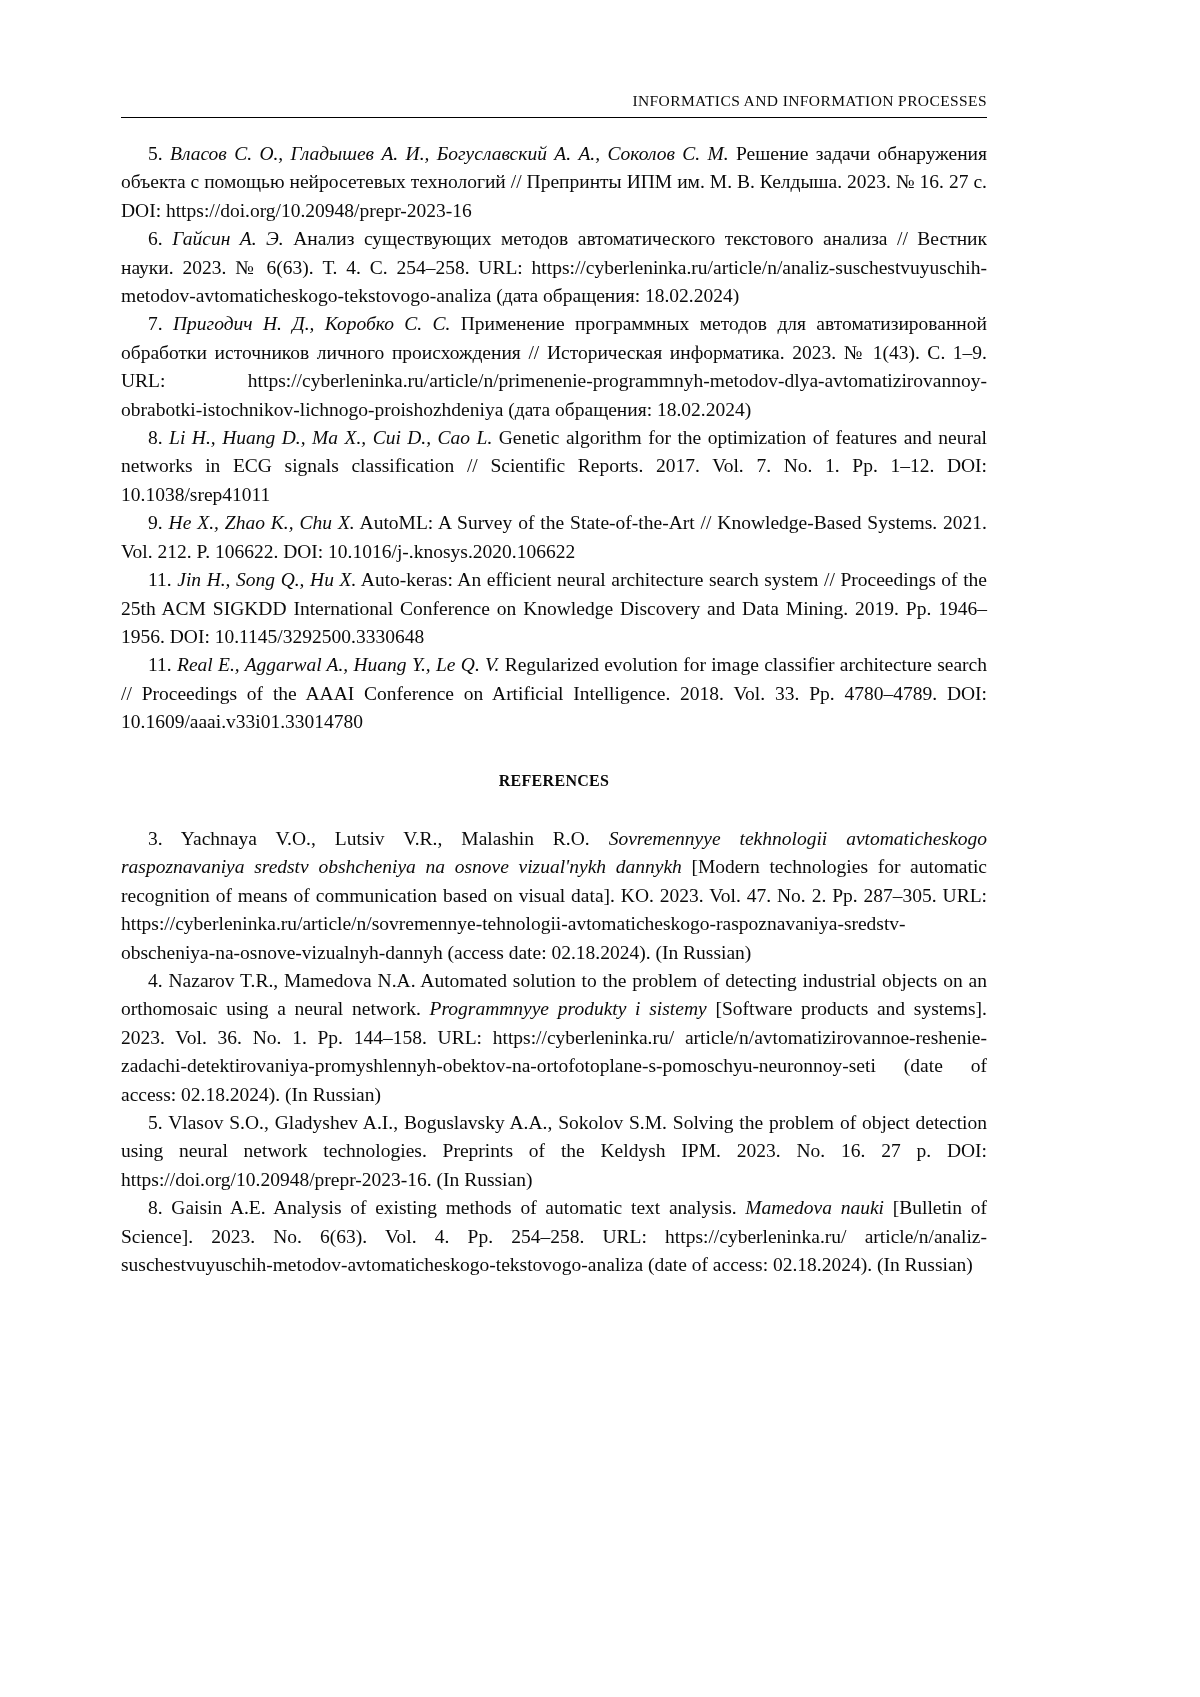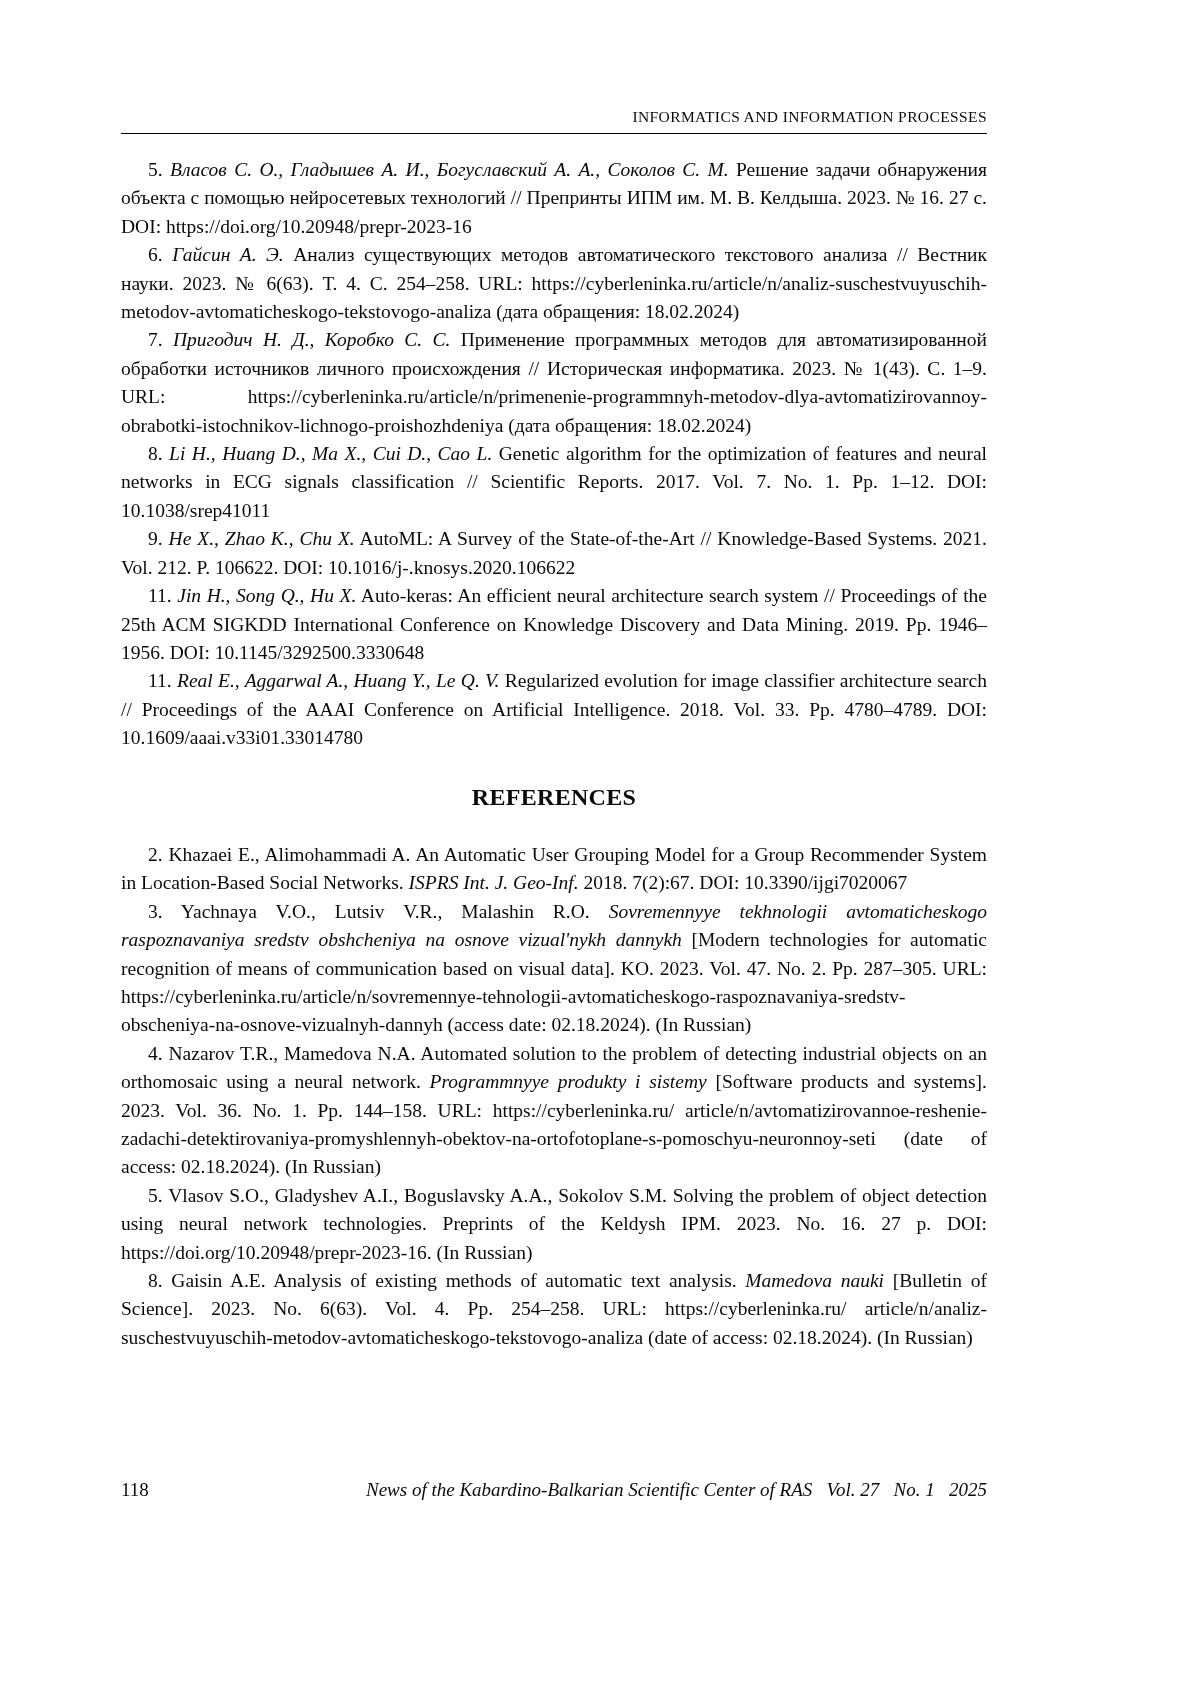--- a/index.html
+++ b/index.html
@@ -9,21 +9,21 @@
     height: 1697px;
     margin: 0 auto;
     background: #ffffff;
     font-family: "Liberation Serif", serif;
     color: #0a0a0a;
     overflow: hidden;
   }
   .content {
     position: absolute;
     left: 121px;
-    top: 108px;
+    top: 92px;
     width: 866px;
   }
   .running-head {
     text-align: right;
     font-size: 15.5px;
     letter-spacing: 0.4px;
     padding-bottom: 7px;
   }
   .head-rule {
     border: 0;
@@ -37,21 +37,21 @@
     text-align: justify;
   }
   p.ref {
     margin: 0;
     text-indent: 27px;
     overflow-wrap: break-word;
   }
   .it { font-style: italic; margin-top: 46px; }
   h2.refs-heading {
     text-align: center;
-    font-size: 24px;
+    font-size: 16px;
     font-weight: bold;
     margin: 30px 0 30px 0;
     letter-spacing: 0.3px;
   }
   .footer {
     position: absolute;
     left: 121px;
     top: 1476px;
     width: 866px;
     display: flex;
@@ -77,27 +77,22 @@
       <p class="ref"><span>5. </span><span class="it">Власов С. О., Гладышев А. И., Богуславский А. А., Соколов С. М.</span><span> Решение задачи обнаружения объекта с помощью нейросетевых технологий // Препринты ИПМ им. М. В. Келдыша. 2023. № 16. 27 с. DOI: https://doi.org/10.20948/prepr-2023-16</span></p>
       <p class="ref"><span>6. </span><span class="it">Гайсин А. Э.</span><span> Анализ существующих методов автоматического текстового анализа // Вестник науки. 2023. № 6(63). Т. 4. С. 254–258. URL: https://cyberleninka.ru/article/n/analiz-suschestvuyuschih-metodov-avtomaticheskogo-tekstovogo-analiza (дата обращения: 18.02.2024)</span></p>
       <p class="ref"><span>7. </span><span class="it">Пригодич Н. Д., Коробко С. С.</span><span> Применение программных методов для автоматизированной обработки источников личного происхождения // Историческая информатика. 2023. № 1(43). С. 1–9. URL: https://cyberleninka.ru/article/n/primenenie-programmnyh-metodov-dlya-avtomatizirovannoy-obrabotki-istochnikov-lichnogo-proishozhdeniya (дата обращения: 18.02.2024)</span></p>
       <p class="ref"><span>8. </span><span class="it">Li H., Huang D., Ma X., Cui D., Cao L.</span><span> Genetic algorithm for the optimization of features and neural networks in ECG signals classification // Scientific Reports. 2017. Vol. 7. No. 1. Pp. 1–12. DOI: 10.1038/srep41011</span></p>
       <p class="ref"><span>9. </span><span class="it">He X., Zhao K., Chu X.</span><span> AutoML: A Survey of the State-of-the-Art // Knowledge-Based Systems. 2021. Vol. 212. P. 106622. DOI: 10.1016/j-.knosys.2020.106622</span></p>
       <p class="ref"><span>11. </span><span class="it">Jin H., Song Q., Hu X.</span><span> Auto-keras: An efficient neural architecture search system // Proceedings of the 25th ACM SIGKDD International Conference on Knowledge Discovery and Data Mining. 2019. Pp. 1946–1956. DOI: 10.1145/3292500.3330648</span></p>
       <p class="ref"><span>11. </span><span class="it">Real E., Aggarwal A., Huang Y., Le Q. V.</span><span> Regularized evolution for image classifier architecture search // Proceedings of the AAAI Conference on Artificial Intelligence. 2018. Vol. 33. Pp. 4780–4789. DOI: 10.1609/aaai.v33i01.33014780</span></p>
 
       <h2 class="refs-heading">REFERENCES</h2>
 
-      <p class="ref"><span>2. Khazaei E., Alimohammadi A. An Automatic User Grouping Model for a Group Recommender System in Location-Based Social Networks. </span><span class="it">ISPRS Int. J. Geo-Inf.</span><span> 2018. 7(2):67. DOI: 10.3390/ijgi7020067</span></p>
       <p class="ref"><span>3. Yachnaya V.O., Lutsiv V.R., Malashin R.O. </span><span class="it">Sovremennyye tekhnologii avtomaticheskogo raspoznavaniya sredstv obshcheniya na osnove vizual'nykh dannykh</span><span> [Modern technologies for automatic recognition of means of communication based on visual data]. KO. 2023. Vol. 47. No. 2. Pp. 287–305. URL: https://cyberleninka.ru/article/n/sovremennye-tehnologii-avtomaticheskogo-raspoznavaniya-sredstv-obscheniya-na-osnove-vizualnyh-dannyh (access date: 02.18.2024). (In Russian)</span></p>
       <p class="ref"><span>4. Nazarov T.R., Mamedova N.A. Automated solution to the problem of detecting industrial objects on an orthomosaic using a neural network. </span><span class="it">Programmnyye produkty i sistemy</span><span> [Software products and systems]. 2023. Vol. 36. No. 1. Pp. 144–158. URL: https://cyberleninka.ru/ article/n/avtomatizirovannoe-reshenie-zadachi-detektirovaniya-promyshlennyh-obektov-na-ortofotoplane-s-pomoschyu-neuronnoy-seti (date of access: 02.18.2024). (In Russian)</span></p>
       <p class="ref"><span>5. Vlasov S.O., Gladyshev A.I., Boguslavsky A.A., Sokolov S.M. Solving the problem of object detection using neural network technologies. Preprints of the Keldysh IPM. 2023. No. 16. 27 p. DOI: https://doi.org/10.20948/prepr-2023-16. (In Russian)</span></p>
       <p class="ref"><span>8. Gaisin A.E. Analysis of existing methods of automatic text analysis. </span><span class="it">Mamedova nauki</span><span> [Bulletin of Science]. 2023. No. 6(63). Vol. 4. Pp. 254–258. URL: https://cyberleninka.ru/ article/n/analiz-suschestvuyuschih-metodov-avtomaticheskogo-tekstovogo-analiza (date of access: 02.18.2024). (In Russian)</span></p>
 
     </div>
   </div>
 
-  <div class="footer">
-    <span class="page-num">118</span>
-    <span class="journal-line">News of the Kabardino-Balkarian Scientific Center of RAS&nbsp;&nbsp;&nbsp;Vol. 27&nbsp;&nbsp;&nbsp;No. 1&nbsp;&nbsp;&nbsp;2025</span>
-  </div>
 
 </div>
 
 </body></html>

